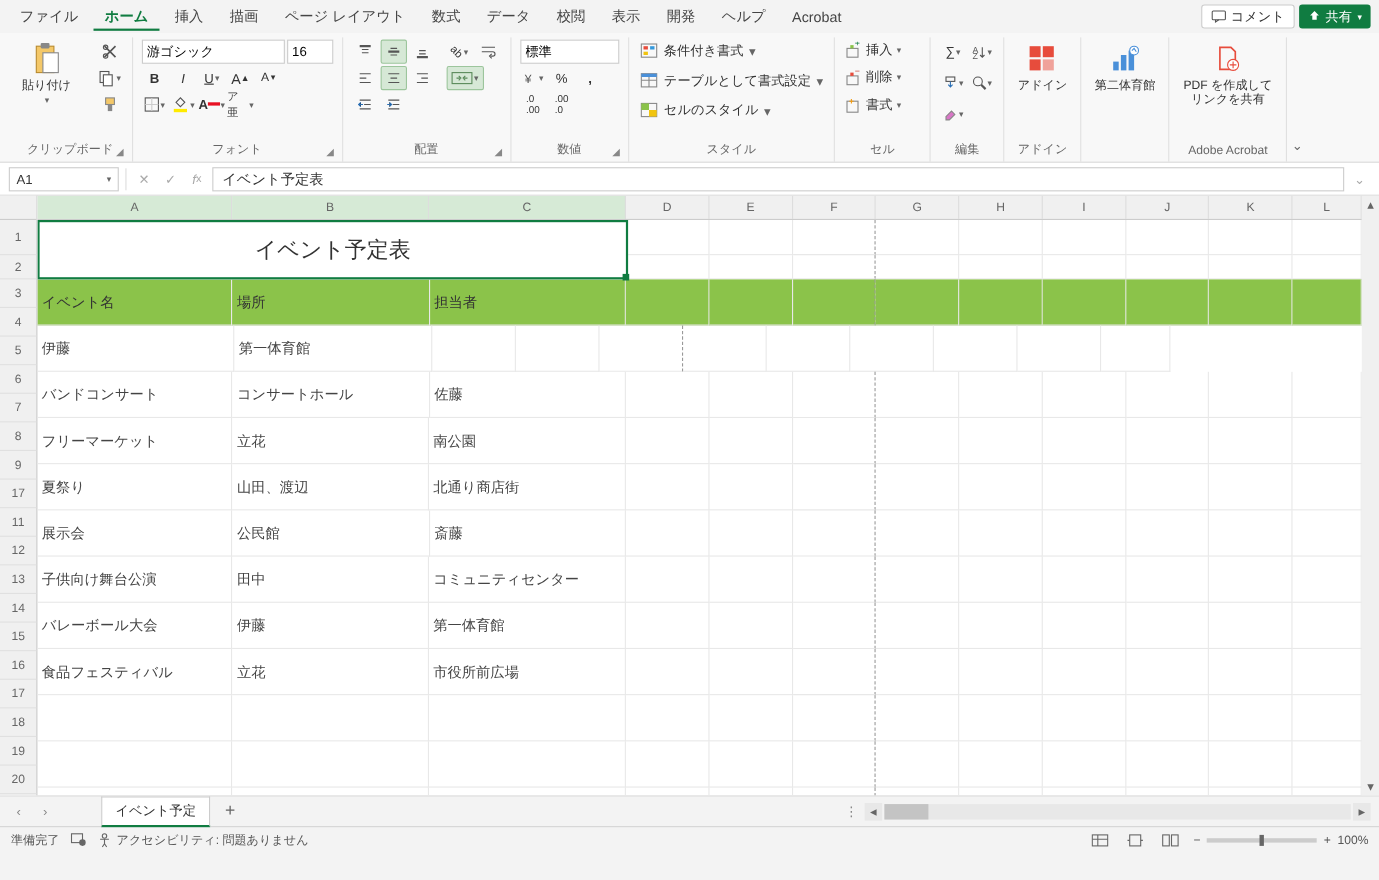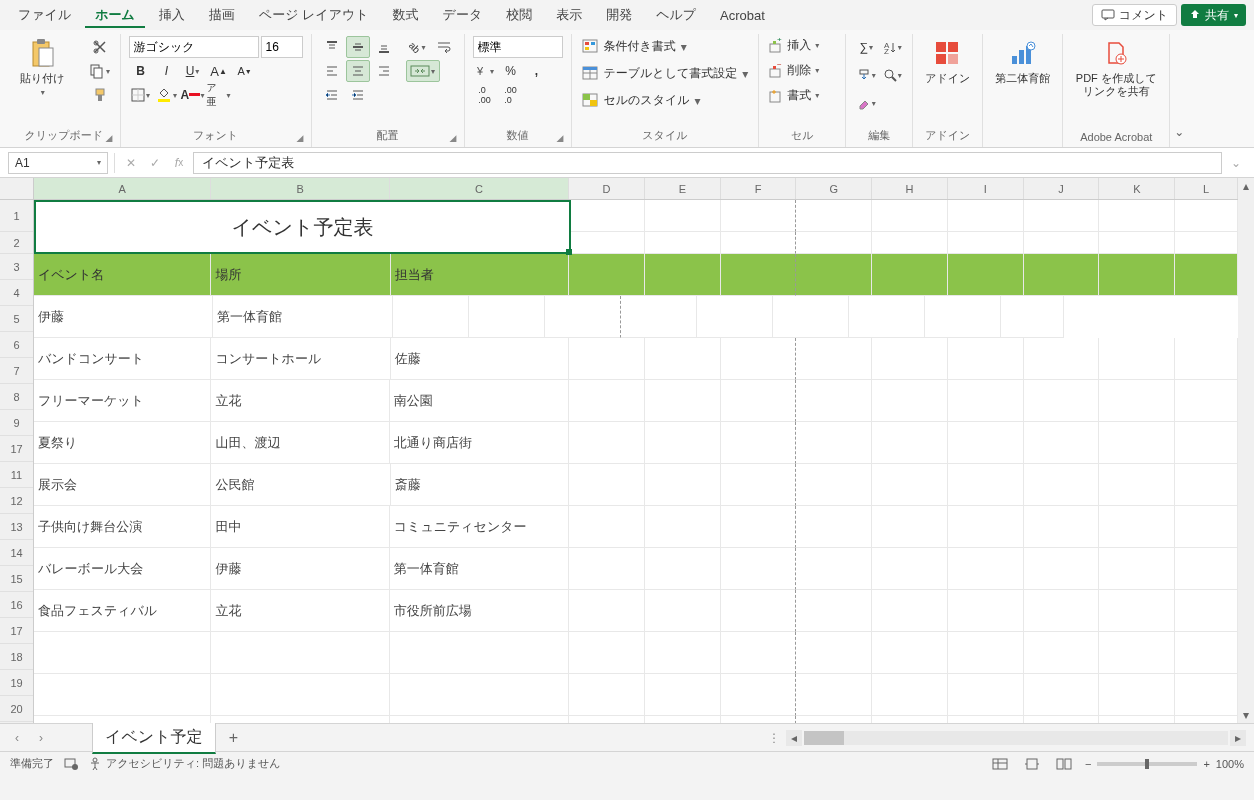--- a/index.html
+++ b/index.html
@@ -55,21 +55,21 @@
 .title-cell{width:537px;height:54px;display:flex;align-items:center;justify-content:center;font-size:20px;color:#333;border:2px solid #107c41;position:absolute;top:0;left:0;background:#fff;z-index:2}
 .hdr-row .cell{background:#8bc34a;color:#333}
 .sel-handle{position:absolute;width:6px;height:6px;background:#107c41;right:-3px;bottom:-3px}
 .pgbreak{border-right:1px dashed #999!important}
 .vscroll{width:16px;background:#f0f0f0;display:flex;flex-direction:column;align-items:center}
 .vscroll .arr{height:16px;display:flex;align-items:center;justify-content:center;color:#666;cursor:pointer}
 .vscroll .track{flex:1}
 
 .tabbar{display:flex;align-items:center;height:28px;background:#f3f3f3;border-top:1px solid #d4d4d4;padding:0 8px;gap:6px}
 .tab-nav{width:18px;height:18px;display:flex;align-items:center;justify-content:center;color:#888;cursor:pointer}
-.sheet-tab{padding:4px 12px;background:#fff;border:1px solid #ccc;border-bottom:2px solid #107c41;font-size:16px;cursor:pointer}
+.sheet-tab{padding:4px 12px;background:#fff;border:1px solid #ccc;border-bottom:2px solid #107c41;font-size:12px;cursor:pointer}
 .add-sheet{width:24px;height:24px;display:flex;align-items:center;justify-content:center;color:#666;cursor:pointer;font-size:16px}
 .tab-spacer{flex:1}
 .hscroll{display:flex;align-items:center;width:460px;gap:2px}
 .hscroll .arr{width:16px;height:16px;display:flex;align-items:center;justify-content:center;color:#666;cursor:pointer;background:#e8e8e8}
 .hscroll .track{flex:1;height:14px;background:#e8e8e8;position:relative}
 .hscroll .thumb{position:absolute;left:0;width:40px;height:14px;background:#c4c4c4}
 
 .status{display:flex;align-items:center;height:24px;background:#f3f3f3;border-top:1px solid #d4d4d4;padding:0 10px;gap:10px;font-size:11px;color:#555}
 .status .spacer{flex:1}
 .view-btn{width:22px;height:18px;display:flex;align-items:center;justify-content:center;cursor:pointer;color:#666}

